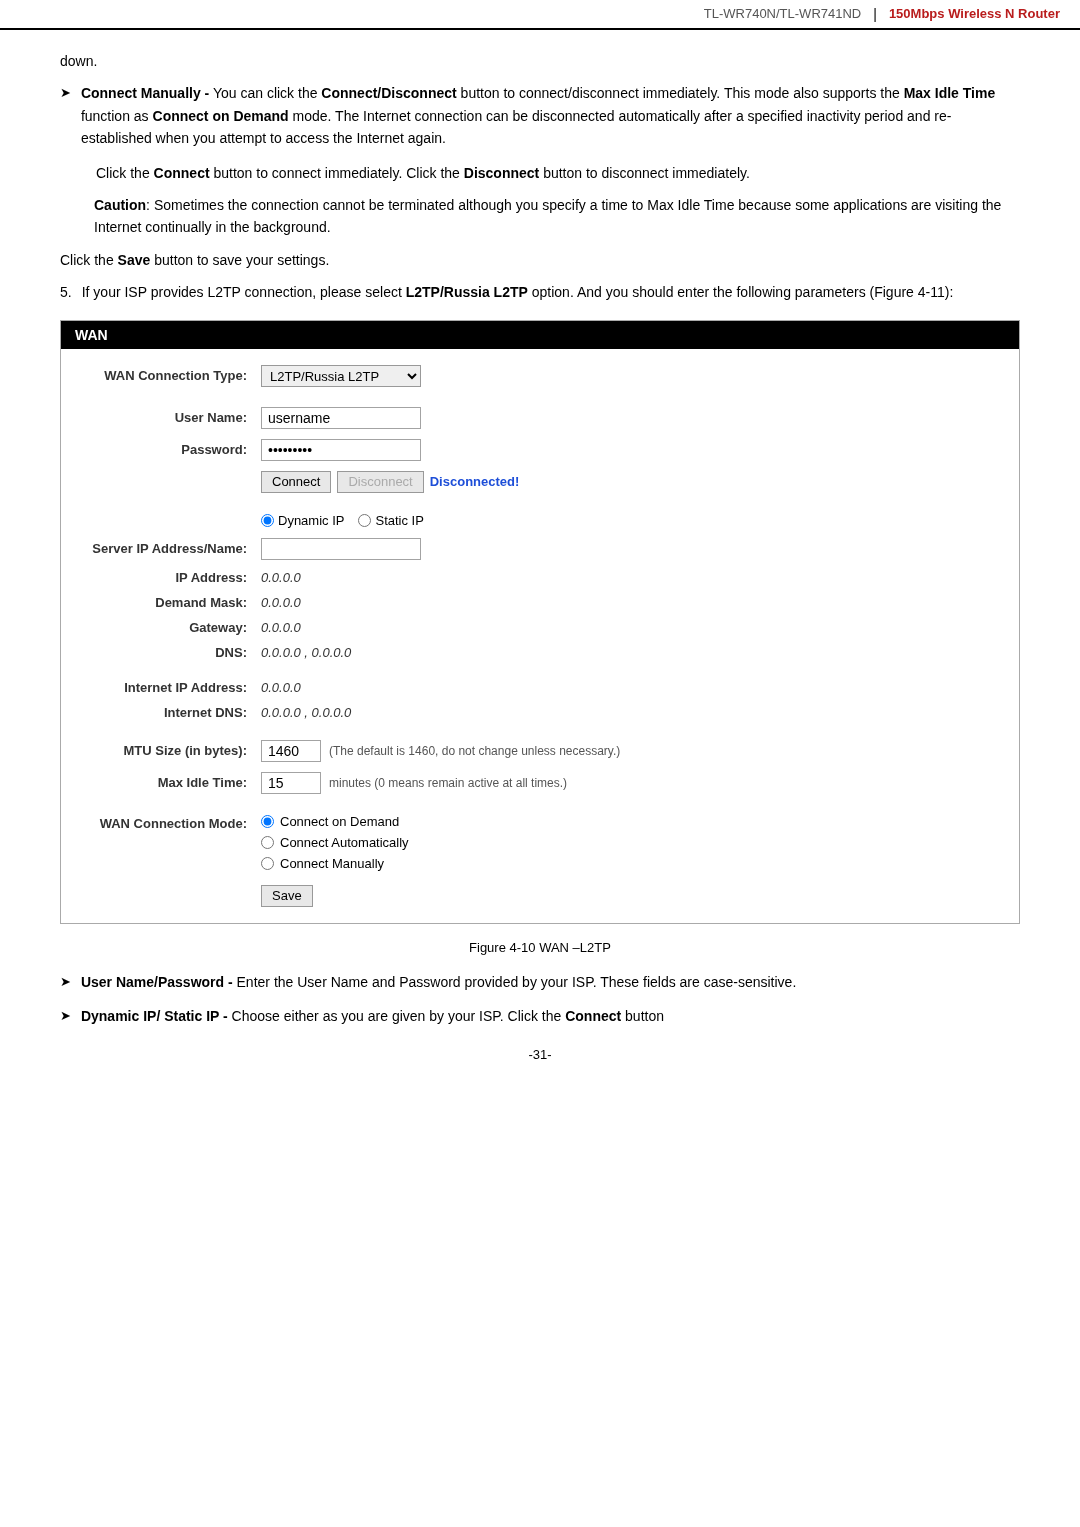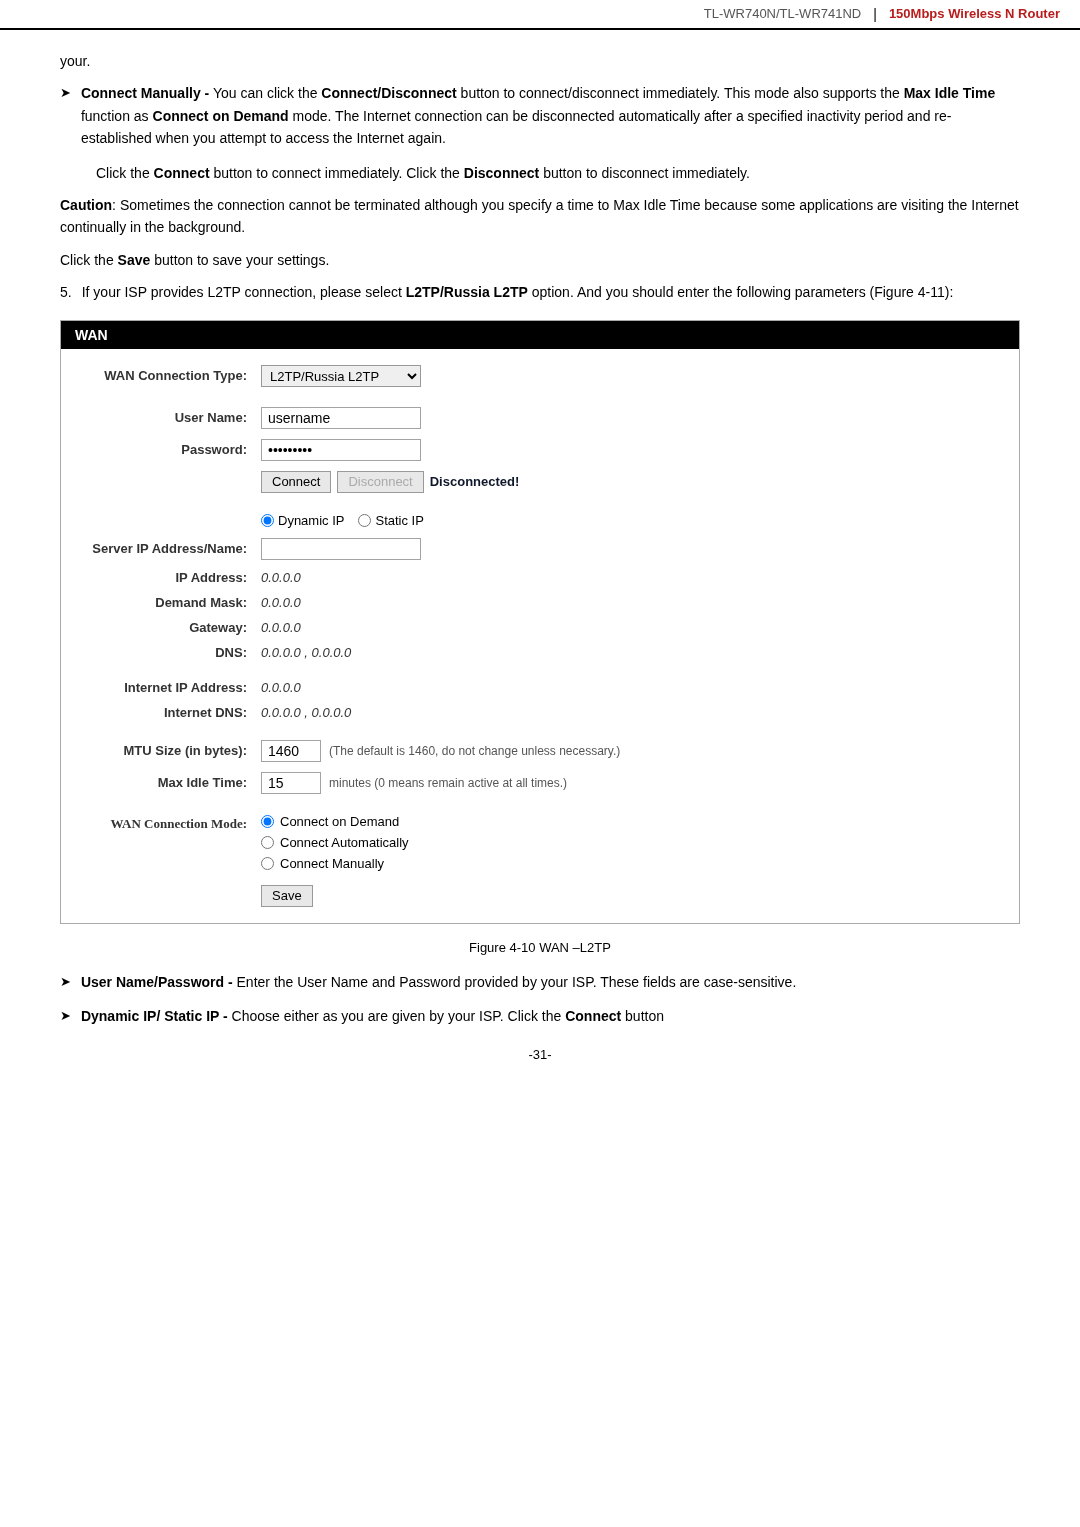--- a/index.html
+++ b/index.html
@@ -111,21 +111,21 @@
     .btn {
       border: 1px solid #999;
       background: #e8e8e8;
       padding: 2px 10px;
       font-size: 13px;
       cursor: pointer;
       margin-right: 6px;
       height: 22px;
     }
     .disconnected-text {
-      color: #0f172a;
+      color: #1d4ed8;
       font-weight: bold;
       font-size: 13px;
     }
     .radio-group {
       display: flex;
       align-items: center;
       gap: 14px;
       font-size: 13px;
     }
     .radio-item {
@@ -161,20 +161,21 @@
       padding-left: 180px;
     }
     .figure-caption {
       text-align: center;
       font-size: 13px;
       margin: 8px 0 16px 0;
     }
     .caution-para {
       margin-bottom: 10px;
       line-height: 1.6;
+      margin-left: 34px;
     }
     .footer-page {
       text-align: center;
       margin-top: 20px;
       font-size: 13px;
     }
     .separator-row {
       height: 10px;
     }
     input[type="radio"] {
@@ -186,21 +187,21 @@
 
 <div class="header">
   <span class="header-left">TL-WR740N/TL-WR741ND</span>
   <span style="margin: 0 12px; color:#000;">|</span>
   <span class="header-right">150Mbps Wireless N Router</span>
 </div>
 
 <div class="content">
 
   <div class="para">
-    <span>your.</span>
+    <span>down.</span>
   </div>
 
   <div class="bullet-item">
     <span class="bullet-arrow">➤</span>
     <div class="bullet-text">
       <strong>Connect Manually -</strong>
       You can click the <strong>Connect/Disconnect</strong> button to connect/disconnect immediately. This mode also supports the <strong>Max Idle Time</strong> function as <strong>Connect on Demand</strong> mode. The Internet connection can be disconnected automatically after a specified inactivity period and re-established when you attempt to access the Internet again.
     </div>
   </div>
 
@@ -344,21 +345,21 @@
         <div class="form-label">Max Idle Time:</div>
         <div class="form-control">
           <input class="text-input" type="text" value="15" style="width: 60px;">
           <span class="mtu-note">minutes (0 means remain active at all times.)</span>
         </div>
       </div>
 
       <div class="separator-row"></div>
 
       <div class="form-row" style="align-items: flex-start;">
-        <div class="form-label" style="padding-top:2px;font-family:Liberation Serif, serif;">WAN Connection Mode:</div>
+        <div class="form-label" style="padding-top:2px;">WAN Connection Mode:</div>
         <div class="form-control">
           <div class="connection-mode-group">
             <label class="connection-mode-item">
               <input type="radio" name="wanmode" checked="" style="">
               <span>Connect on Demand</span>
             </label>
             <label class="connection-mode-item">
               <input type="radio" name="wanmode" style="">
               <span>Connect Automatically</span>
             </label>

